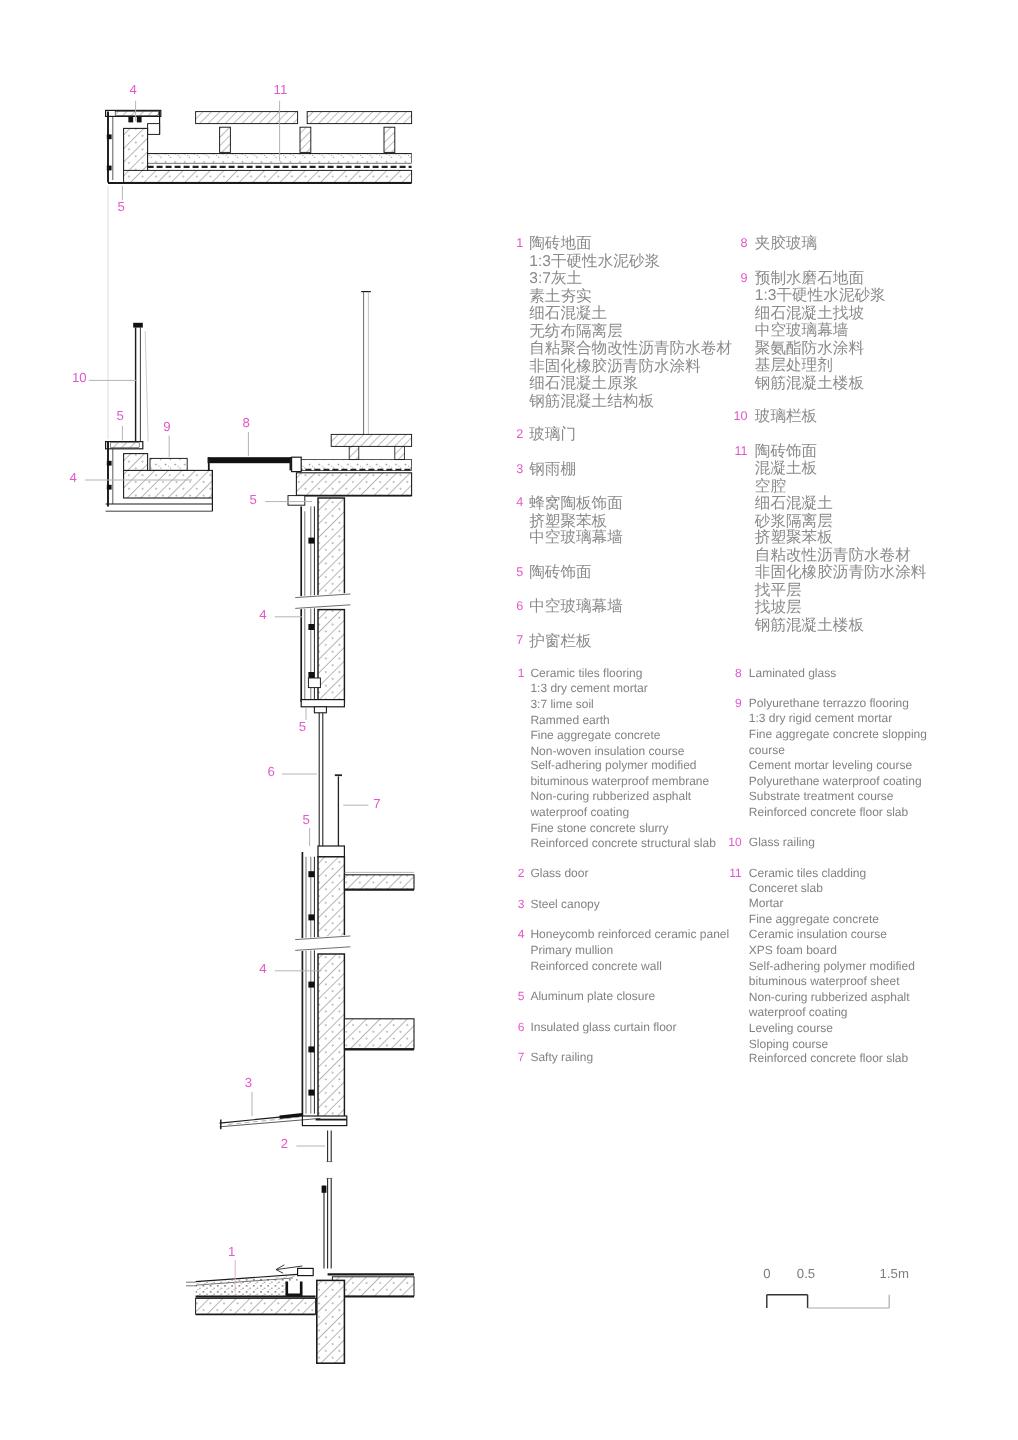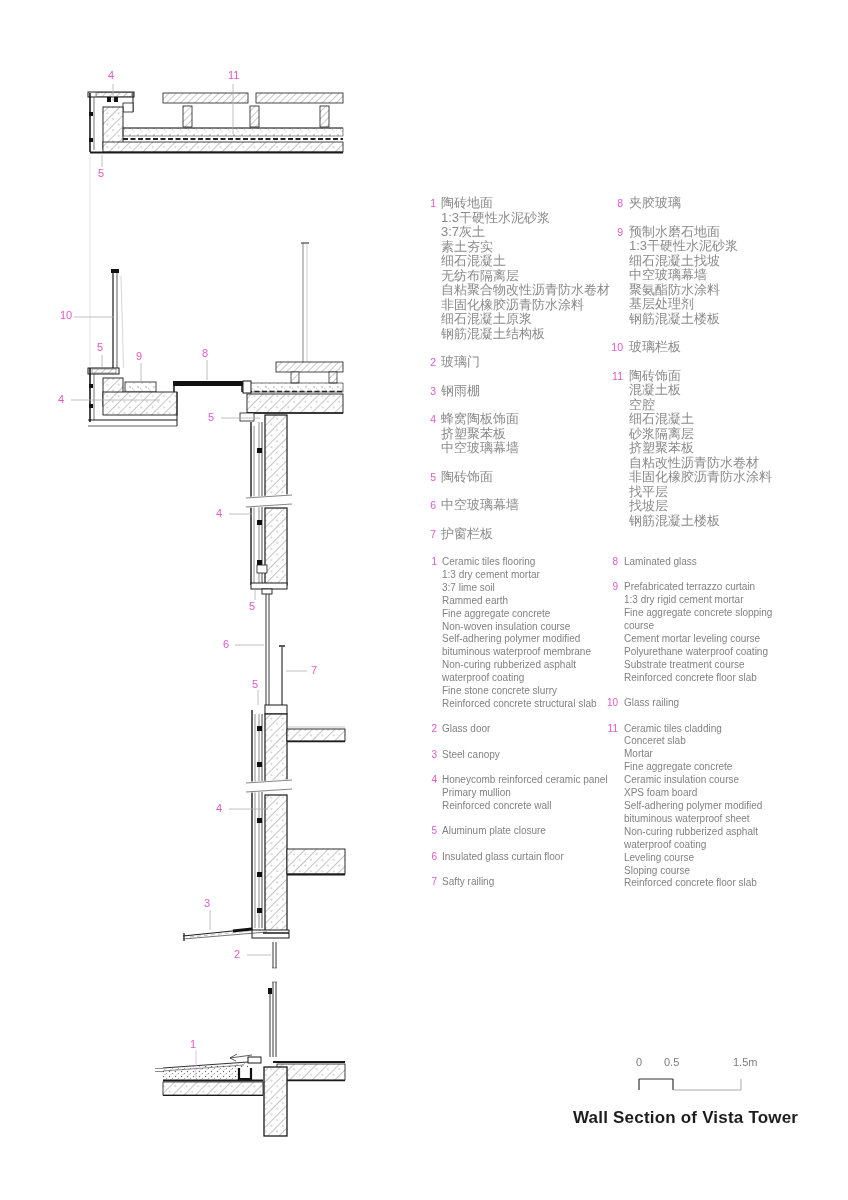--- a/index.html
+++ b/index.html
@@ -398,21 +398,21 @@
   <div class="legend en" style="left:605px;top:556px;">
       <div class="legend-item">
         <span class="num num-col-12" style="color: rgb(227, 88, 201);">8</span>
         <div class="txt">
           <div>Laminated glass</div>
         </div>
       </div>
       <div class="legend-item">
         <span class="num num-col-12" style="color: rgb(227, 88, 201);">9</span>
         <div class="txt">
-          <div>Prefabricated terrazzo curtain</div>
+          <div>Polyurethane terrazzo flooring</div>
           <div>1:3 dry rigid cement mortar</div>
           <div>Fine aggregate concrete slopping</div>
           <div>course</div>
           <div>Cement mortar leveling course</div>
           <div>Polyurethane waterproof coating</div>
           <div>Substrate treatment course</div>
           <div>Reinforced concrete floor slab</div>
         </div>
       </div>
       <div class="legend-item">
@@ -459,14 +459,13 @@
       <div class="callout" style="left: 216px; top: 803px; color: rgb(227, 88, 201);">4</div>
       <div class="callout" style="left: 204px; top: 898px; color: rgb(227, 88, 201);">3</div>
       <div class="callout" style="left: 234px; top: 949px; color: rgb(227, 88, 201);">2</div>
       <div class="callout" style="left: 190px; top: 1039px; color: rgb(227, 88, 201);">1</div>
     </div>
 
   <span class="scale-label" style="left:636px;">0</span>
   <span class="scale-label" style="left:664px;text-align:center;">0.5</span>
   <span class="scale-label" style="left:733px;">1.5m</span>
 
-  <div id="title">Wall Section of Vista Tower</div>
 </div>
 
 </body></html>

